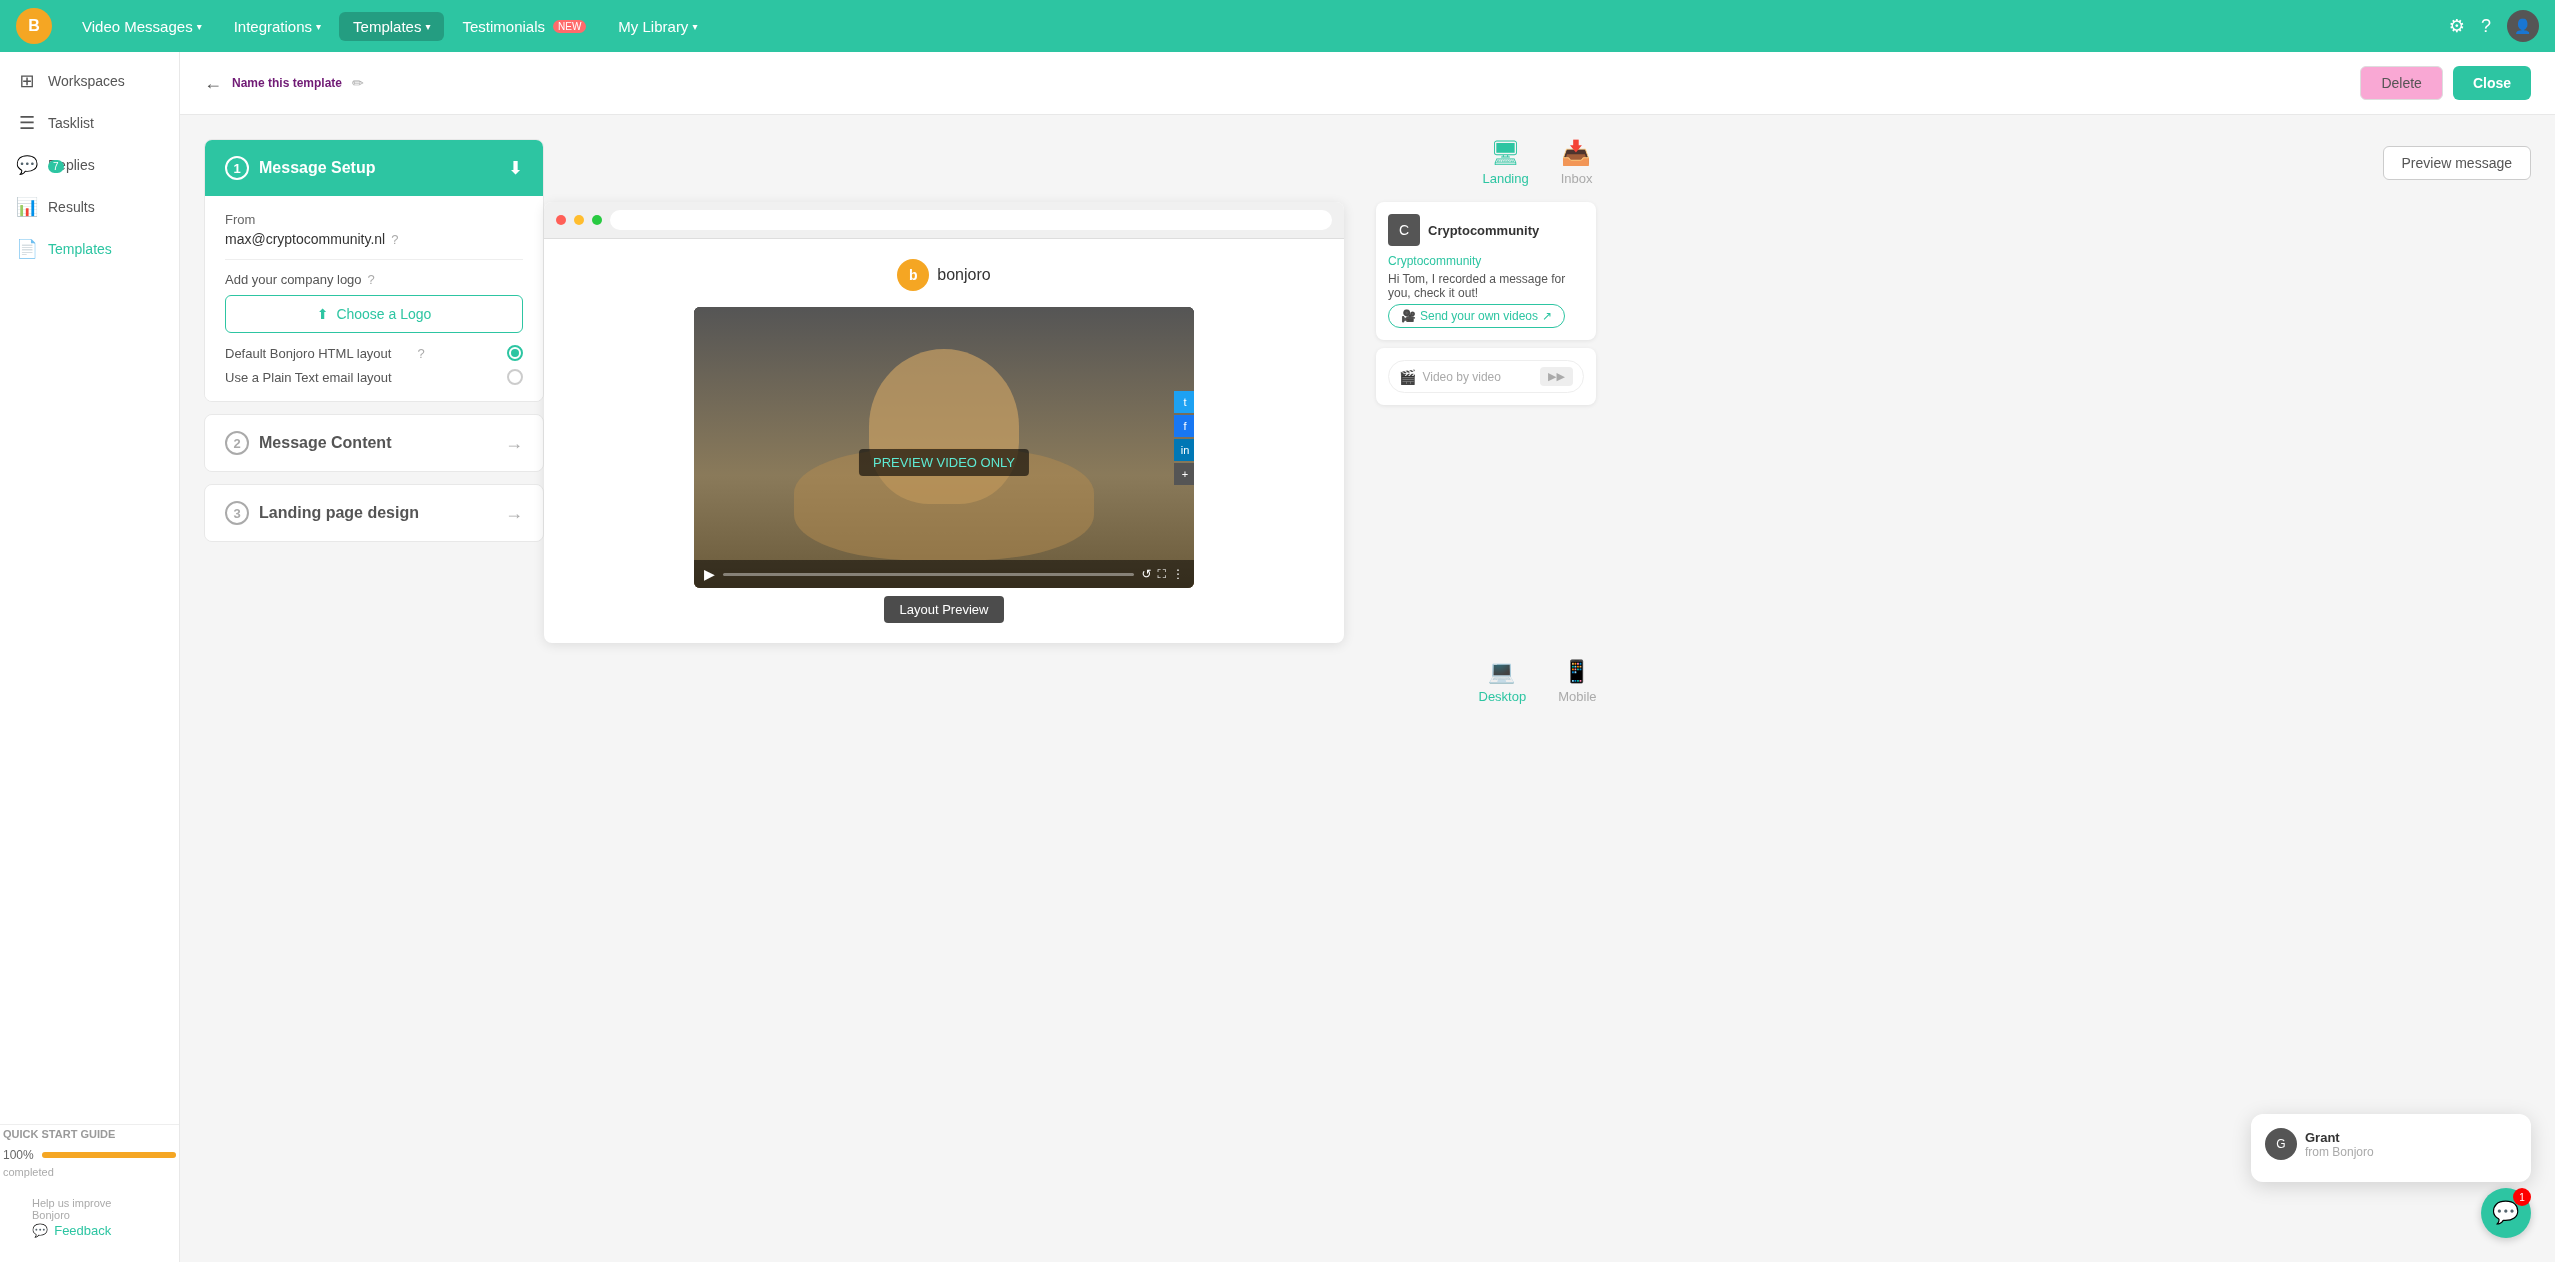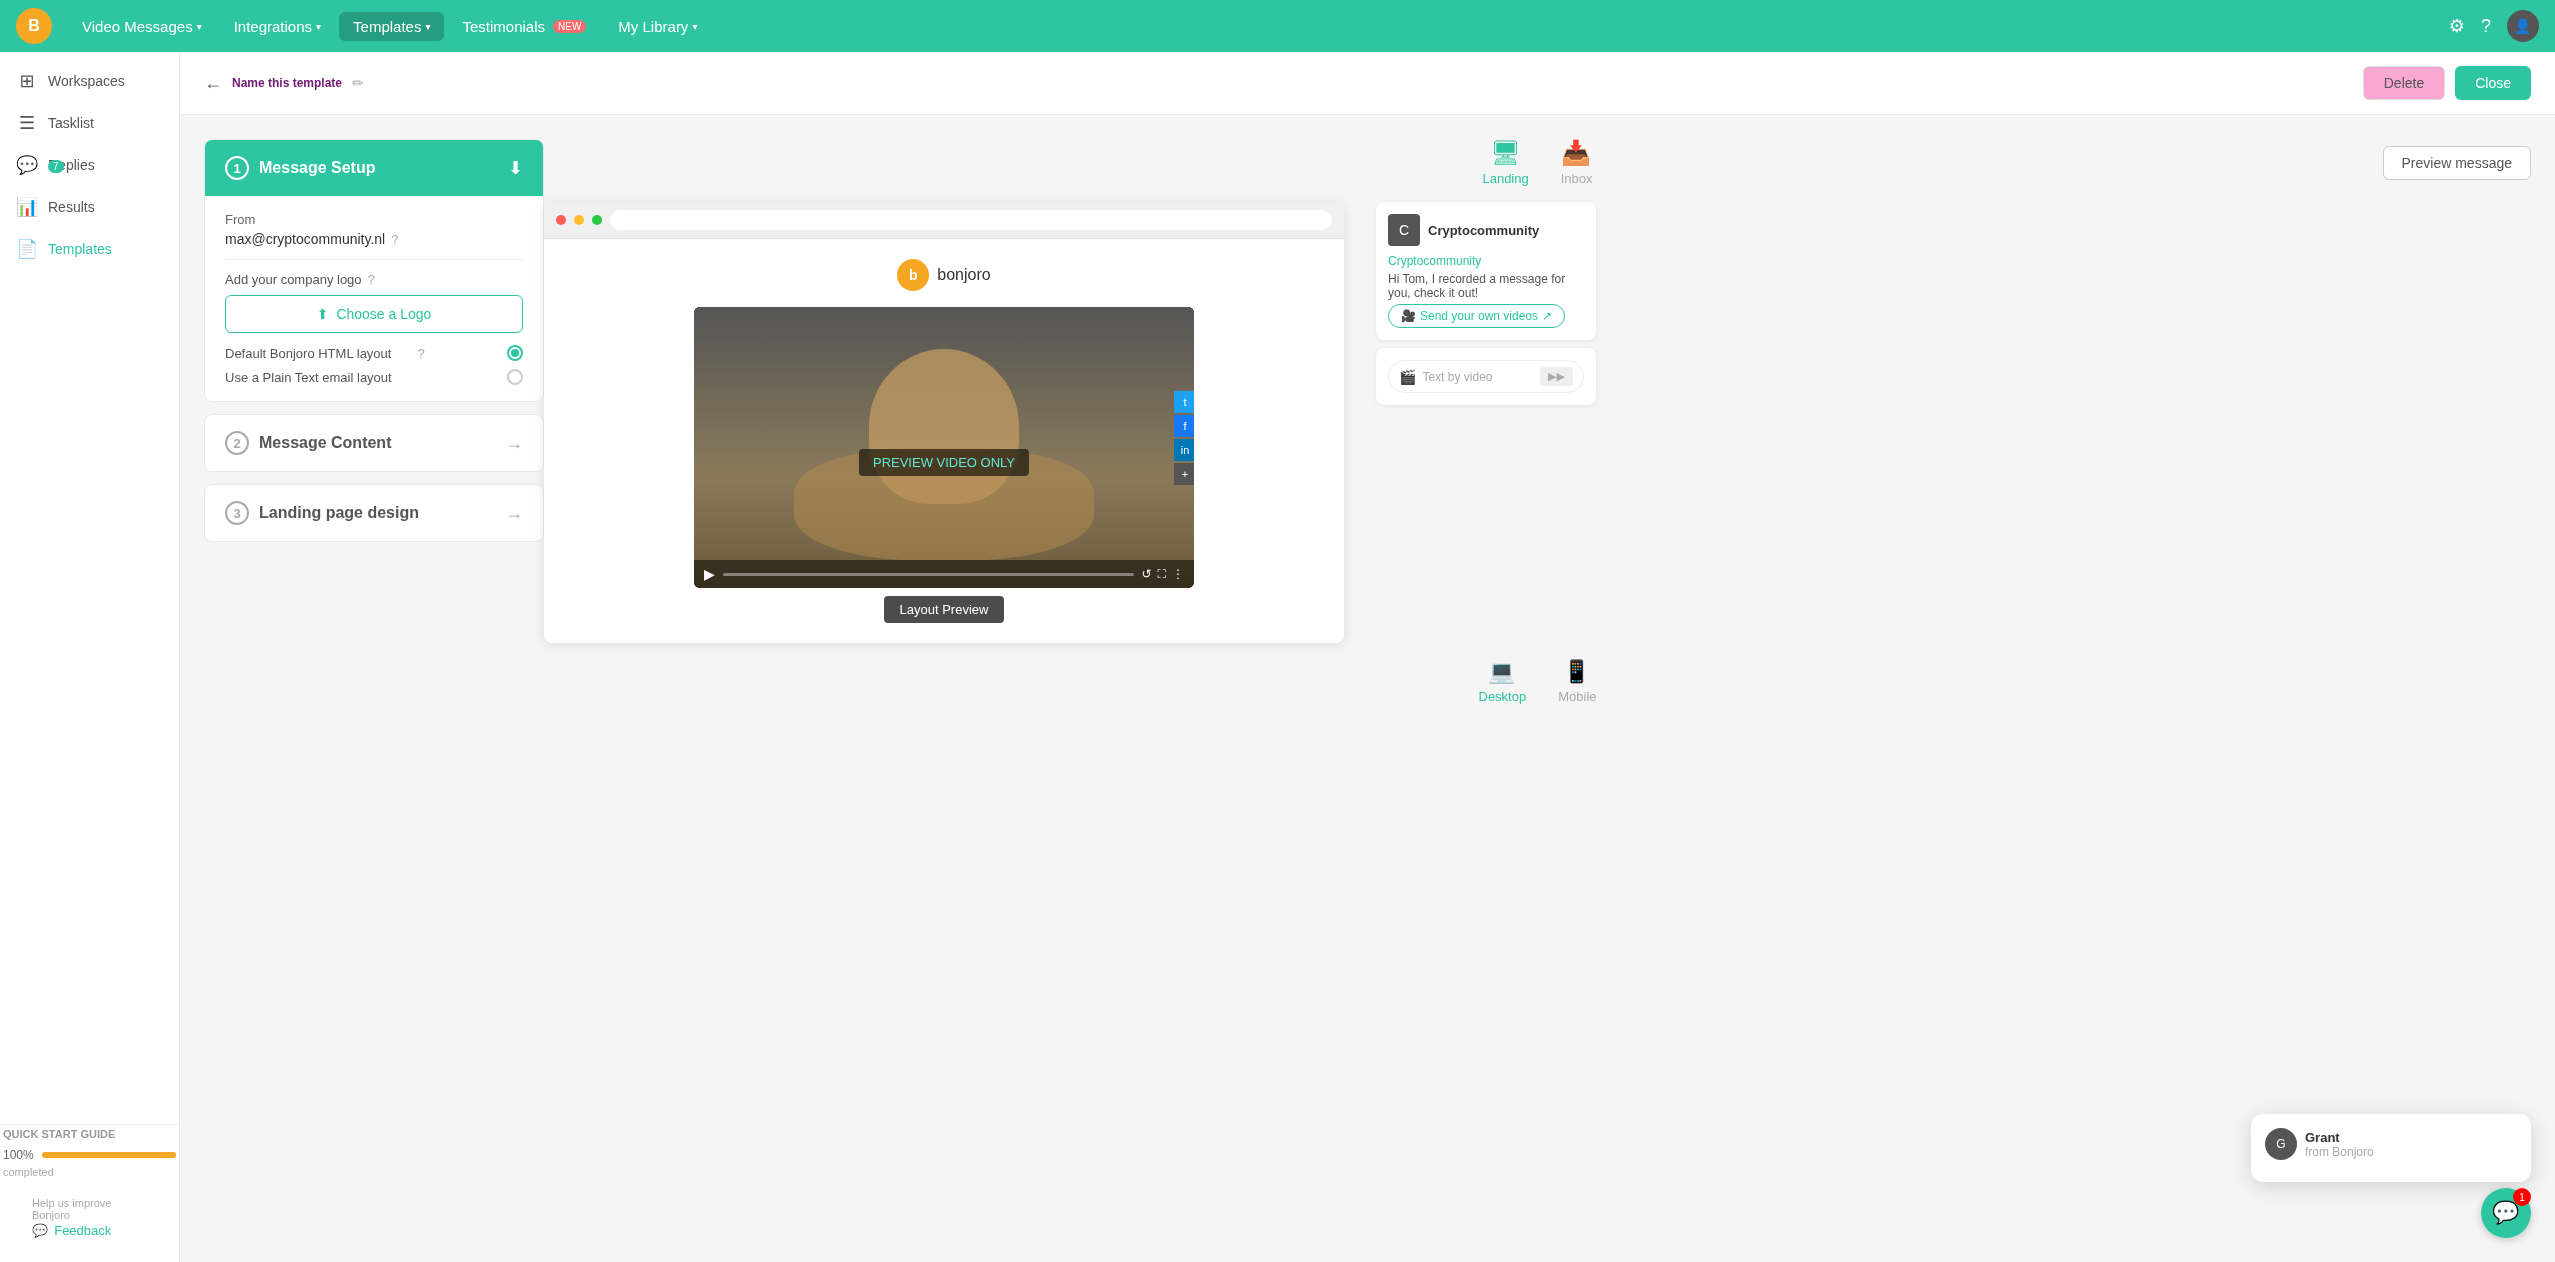--- a/index.html
+++ b/index.html
@@ -79,21 +79,21 @@
     .back-btn { color: #555; font-size: 18px; cursor: pointer; }
     .page-title { font-size: 12px; font-weight: 600; color: #701a75; }
     .edit-icon { color: #aaa; font-size: 14px; cursor: pointer; }
     .page-header-right { display: flex; gap: 10px; }
     .btn-delete {
       padding: 8px 20px; border: 1px solid #ddd; border-radius: 6px;
       background: #f9a8d4; color: #555; cursor: pointer; font-size: 14px;
     }
     .btn-close {
       padding: 8px 20px; border-radius: 6px;
-      background: #2dc5a2; color: white; border: none; cursor: pointer; font-size: 14px; font-weight: 400;
+      background: #2dc5a2; color: white; border: none; cursor: pointer; font-size: 14px; font-weight: 700;
     }
 
     
     .content-area {
       display: flex; gap: 0; padding: 24px;
     }
 
     
     .left-panel { width: 340px; flex-shrink: 0; display: flex; flex-direction: column; gap: 12px; }
 
@@ -511,21 +511,21 @@
             <div class="inbox-msg">Hi Tom, I recorded a message for you, check it out!</div>
             <div class="send-video-btn">
               <span>🎥</span>
               <span>Send your own videos</span>
               <span>↗</span>
             </div>
           </div>
           <div class="inbox-card">
             <div class="reply-bar">
               <span class="reply-bar-icon">🎬</span>
-              <span>Text by video</span>
+              <span>Video by video</span>
               <div class="reply-send-btn">▶▶</div>
             </div>
           </div>
         </div>
 
       </div>
 
       <div class="view-tabs">
         <div class="view-tab active">
           <span class="view-tab-icon">💻</span>

